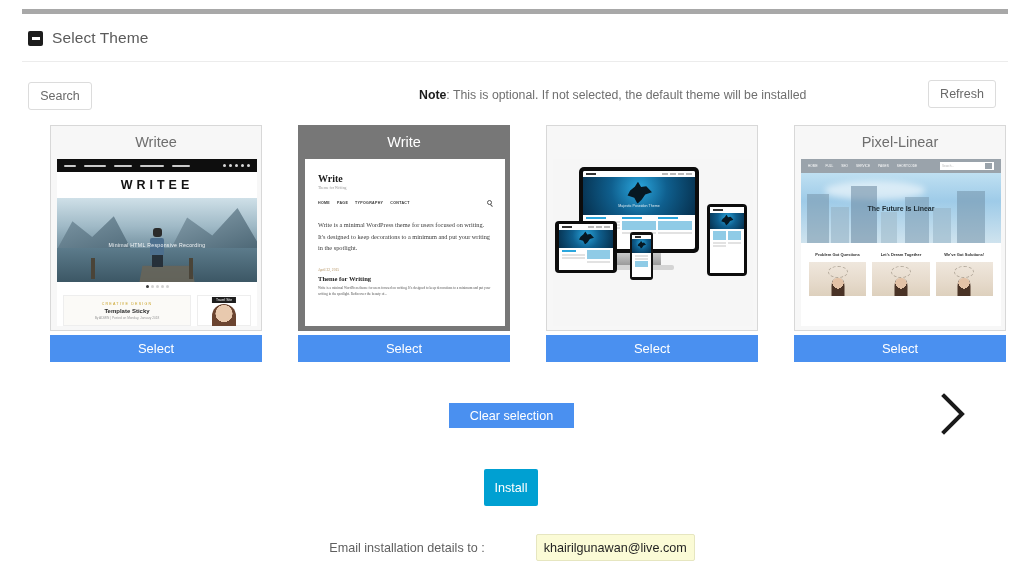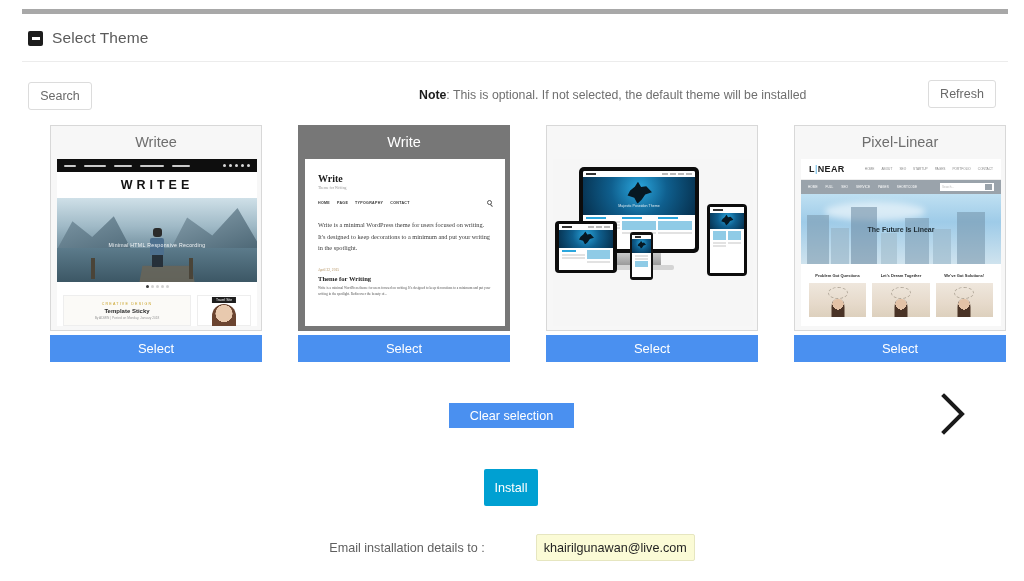--- a/index.html
+++ b/index.html
@@ -590,32 +590,20 @@
         </div>
       </div>
       <button class="btn-select">Select</button>
     </div>
 
     <div class="theme-card c3">
       <div class="card-box">
         <div class="card-title">Pixel-Linear</div>
         <div class="thumb">
           <div class="px">
-            <div class="hdr">
-              <div class="logo"><span>L</span><i>|</i><span>NEAR</span></div>
-              <div class="hmenu">
-                <span>HOME</span>
-                <span>ABOUT</span>
-                <span>SEO</span>
-                <span>STARTUP</span>
-                <span>PAGES</span>
-                <span>PORTFOLIO</span>
-                <span>CONTACT</span>
-              </div>
-            </div>
             <div class="nav2">
               <span>HOME</span>
               <span>FULL</span>
               <span>SEO</span>
               <span>SERVICE</span>
               <span>PAGES</span>
               <span>SHORTCODE</span>
               <div class="srch">
                 <em>Search...</em>
                   <b></b>

